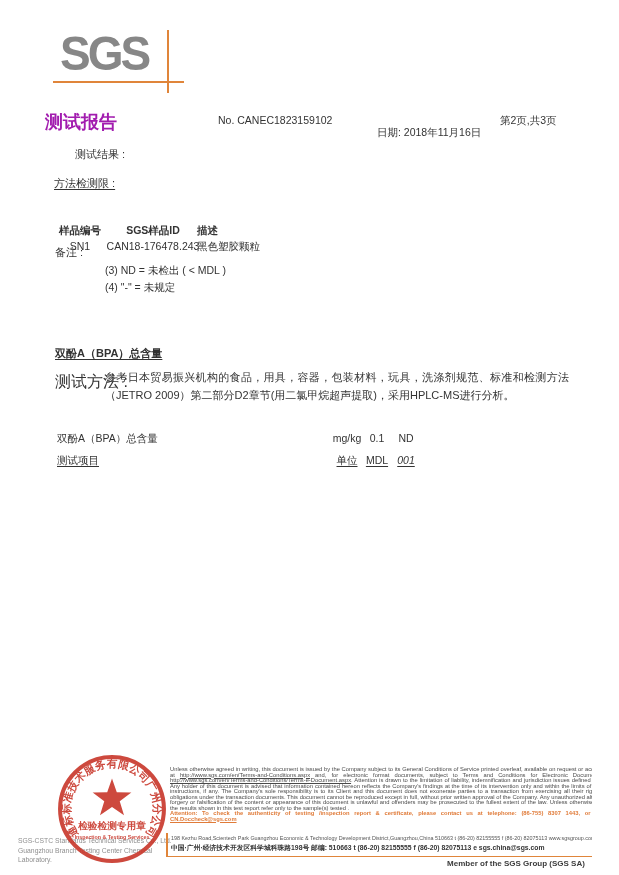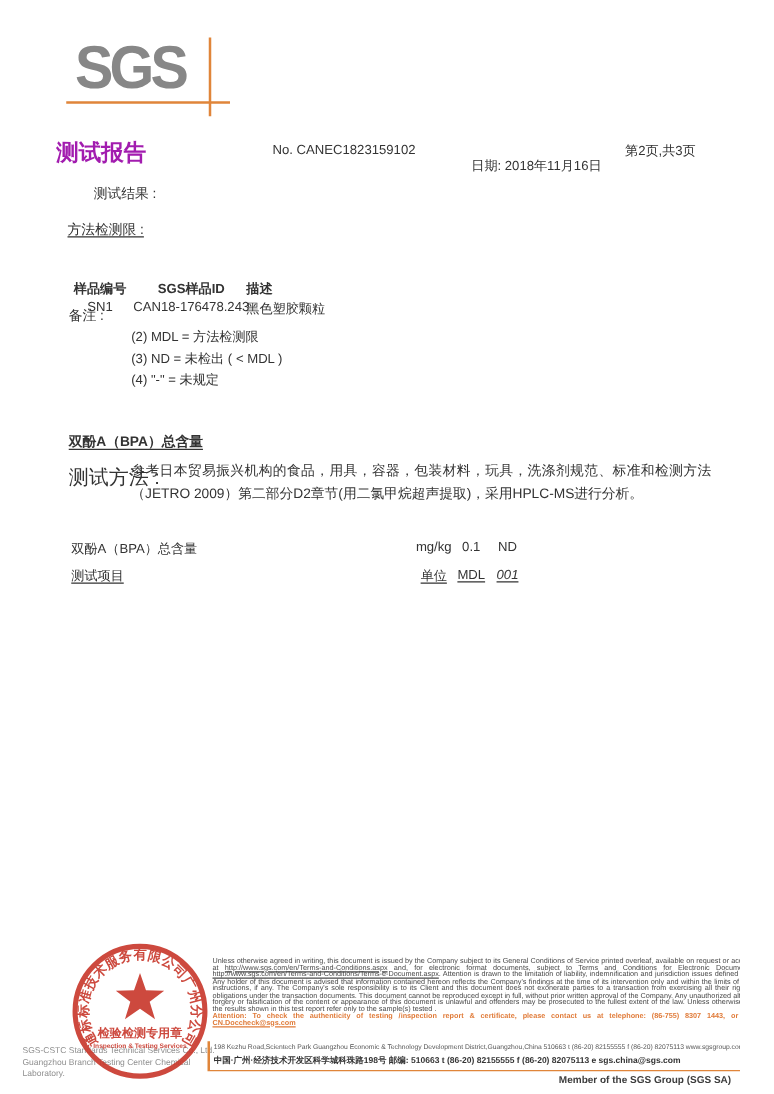--- a/index.html
+++ b/index.html
@@ -91,21 +91,20 @@
     <span class="st-cell st-head st-r1 st-c1">样品编号</span>
     <span class="st-cell st-head st-r1 st-c2">SGS样品ID</span>
     <span class="st-cell st-head st-r1 st-c3">描述</span>
     <span class="st-cell st-r2 st-c1">SN1</span>
     <span class="st-cell st-r2 st-c2">CAN18-176478.243</span>
     <span class="st-cell st-r2 st-c3">黑色塑胶颗粒</span>
   </div>
 
   <div class="abs h-notes">备注 :</div>
   <div class="abs notes">
-    <div>(2) MDL = 方法检测限</div>
     <div>(3) ND = 未检出 ( &lt; MDL )</div>
     <div>(4) "-" = 未规定</div>
   </div>
 
   <div class="abs h-bpa">双酚A（BPA）总含量</div>
   <div class="abs method-label">测试方法 :</div>
   <div class="abs method-text">参考日本贸易振兴机构的食品，用具，容器，包装材料，玩具，洗涤剂规范、标准和检测方法（JETRO 2009）第二部分D2章节(用二氯甲烷超声提取)，采用HPLC-MS进行分析。</div>
 
   <div>
     <span class="rt-cell rt-head rt-r1 rt-c1">测试项目</span>

